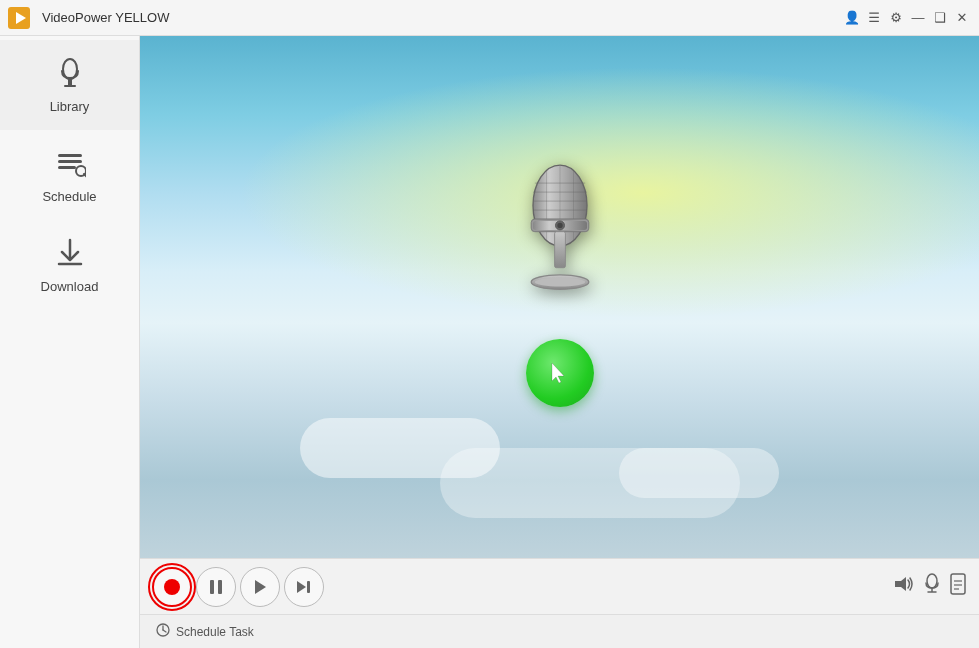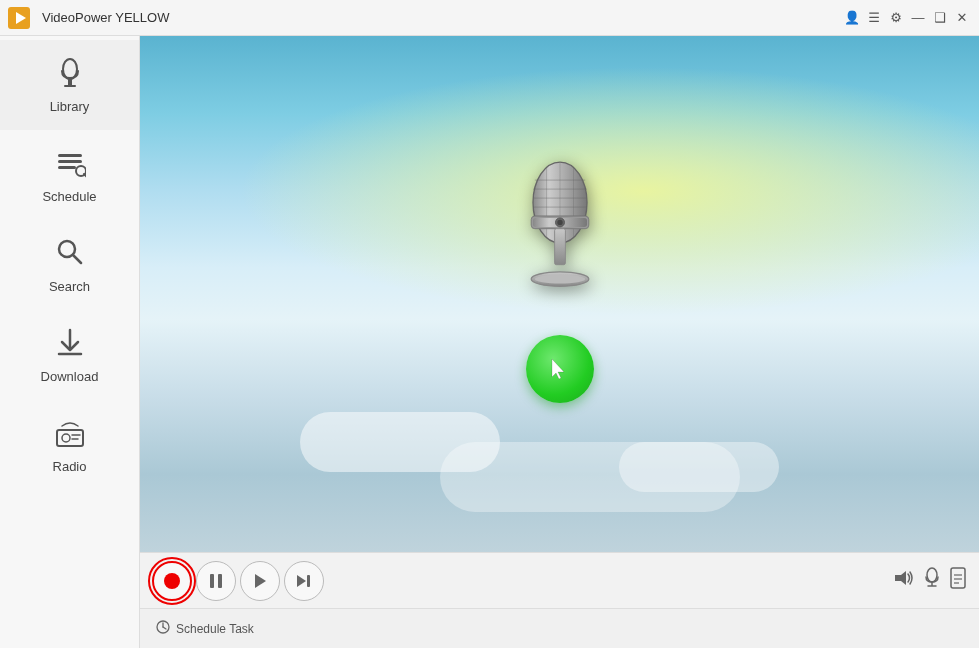--- a/index.html
+++ b/index.html
@@ -217,21 +217,21 @@
       align-items: center;
     }
     .right-ctrl-icon {
       font-size: 18px;
       color: #666;
       cursor: pointer;
     }
 
     
     .schedule-bar {
-      height: 40px;
+      height: 34px;
       background: #f0f0f0;
       border-top: 1px solid #ddd;
       display: flex;
       align-items: center;
       padding: 0 16px;
       gap: 6px;
       font-size: 12px;
       color: #555;
     }
     .schedule-icon {
@@ -282,47 +282,26 @@
           <rect x="4" y="20" width="18" height="3" rx="1.5" fill="#555"></rect>
           <circle cx="27" cy="25" r="5" fill="none" stroke="#555" stroke-width="2"></circle>
           <line x1="30" y1="28" x2="33" y2="31" stroke="#555" stroke-width="2" stroke-linecap="round"></line>
         </svg>
       </div>
       <span class="sidebar-item-label">Schedule</span>
     </div>
     <div class="sidebar-item">
       <div class="sidebar-item-icon">
         <svg width="32" height="32" viewBox="0 0 32 32" fill="none">
-          <circle cx="13" cy="13" r="8" stroke="#555" stroke-width="2.5" fill="none"></circle>
-          <line x1="19" y1="19" x2="27" y2="27" stroke="#555" stroke-width="2.5" stroke-linecap="round"></line>
-        </svg>
-      </div>
-      <span class="sidebar-item-label">Search</span>
-    </div>
-    <div class="sidebar-item">
-      <div class="sidebar-item-icon">
-        <svg width="32" height="32" viewBox="0 0 32 32" fill="none">
           <line x1="16" y1="4" x2="16" y2="22" stroke="#555" stroke-width="2.5" stroke-linecap="round"></line>
           <polyline points="8,16 16,24 24,16" stroke="#555" stroke-width="2.5" fill="none" stroke-linecap="round" stroke-linejoin="round"></polyline>
           <line x1="5" y1="28" x2="27" y2="28" stroke="#555" stroke-width="2.5" stroke-linecap="round"></line>
         </svg>
       </div>
       <span class="sidebar-item-label">Download</span>
-    </div>
-    <div class="sidebar-item">
-      <div class="sidebar-item-icon">
-        <svg width="32" height="32" viewBox="0 0 32 32" fill="none">
-          <rect x="3" y="14" width="26" height="16" rx="2" stroke="#555" stroke-width="2" fill="none"></rect>
-          <circle cx="12" cy="22" r="4" stroke="#555" stroke-width="1.5" fill="none"></circle>
-          <line x1="18" y1="19" x2="26" y2="19" stroke="#555" stroke-width="1.5" stroke-linecap="round"></line>
-          <line x1="18" y1="23" x2="24" y2="23" stroke="#555" stroke-width="1.5" stroke-linecap="round"></line>
-          <path d="M8 10 Q16 4 24 10" stroke="#555" stroke-width="1.5" fill="none" stroke-linecap="round"></path>
-        </svg>
-      </div>
-      <span class="sidebar-item-label">Radio</span>
     </div>
   </div>
 
   <div class="content-area">
 
     <div class="main-view">
       <div class="sky-bg"></div>
 
       <div class="cloud cloud-1"></div>
       <div class="cloud cloud-2"></div>

